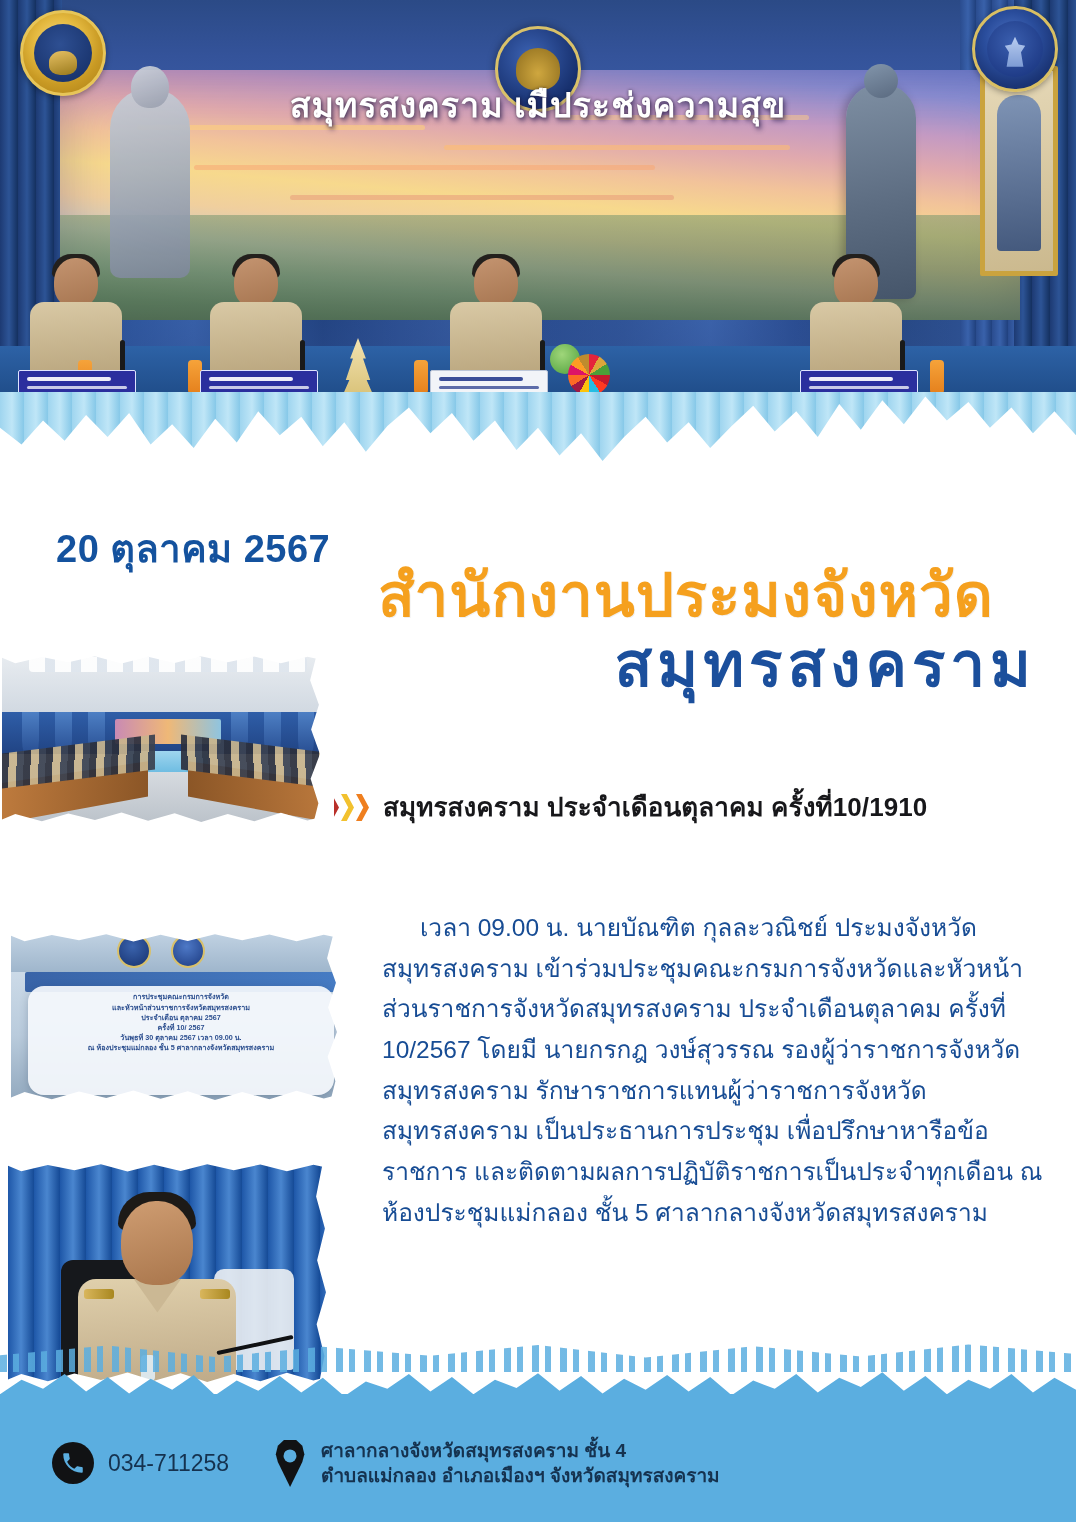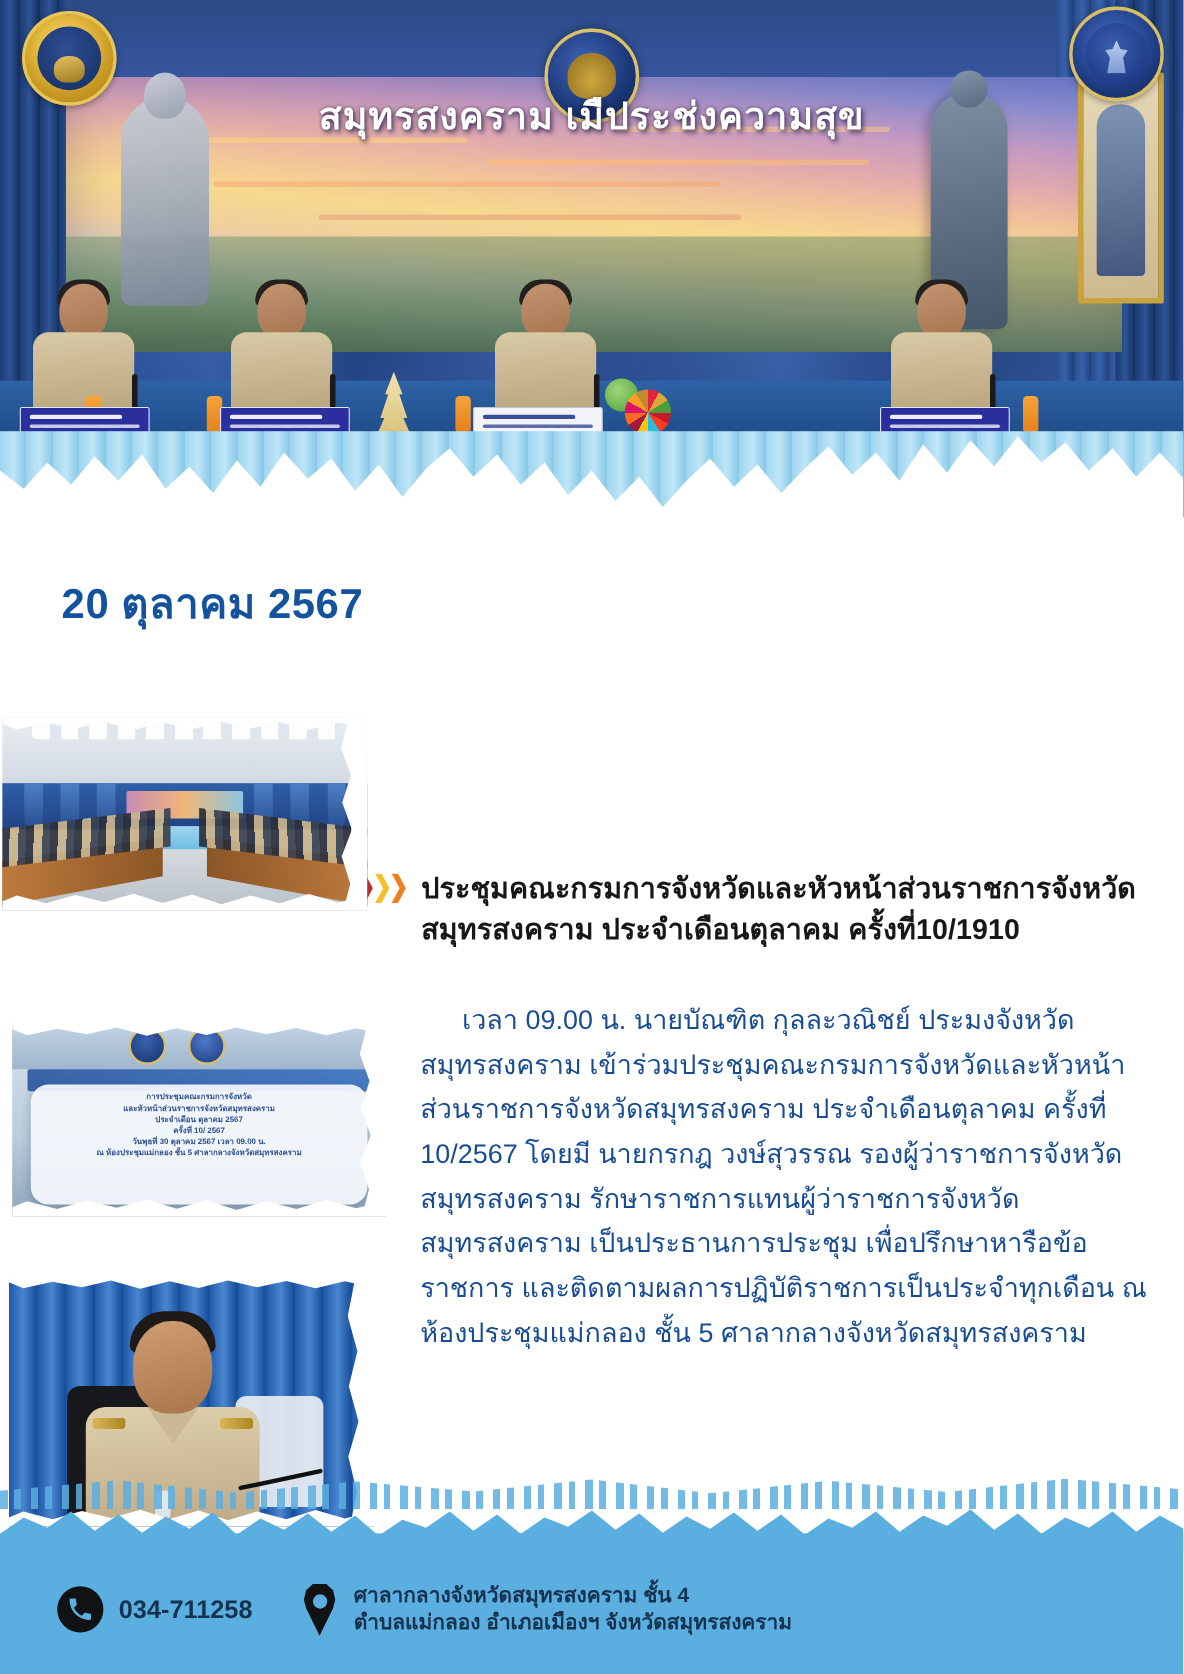--- a/index.html
+++ b/index.html
@@ -386,21 +386,21 @@
   .footer-inner{
     position:absolute;left:0;top:26px;width:100%;height:86px;
     display:flex;align-items:center;padding:0 32px;
   }
   .fitem{display:flex;align-items:center;gap:14px;}
   .fic{
     width:42px;height:42px;border-radius:50%;background:#111214;
     display:flex;align-items:center;justify-content:center;flex:0 0 auto;
   }
   .fic svg{width:26px;height:26px;fill:#5BAEE0;}
-  .ftext{color:#15324f;font-size:23px;font-weight:bold;white-space:nowrap;text-align:center;}
+  .ftext{color:#15324f;font-size:23px;font-weight:normal;white-space:nowrap;text-align:center;}
   .faddr{color:#15324f;font-size:19px;font-weight:bold;line-height:1.34;white-space:nowrap;}
   .fic-pin{
     width:34px;height:48px;background:#111214;flex:0 0 auto;
     clip-path:polygon(50% 100%,14% 48%,8% 32%,14% 14%,32% 2%,68% 2%,86% 14%,92% 32%,86% 48%);
     position:relative;
   }
   .fic-pin:after{
     content:"";position:absolute;left:50%;top:28%;transform:translate(-50%,-20%);
     width:13px;height:13px;border-radius:50%;background:#5BAEE0;
   }
@@ -495,29 +495,32 @@
 
   <div class="logo logo-province">
     <div class="inner"></div>
   </div>
   <div class="logo logo-fisheries">
     <div class="inner"></div>
   </div>
 
   <div class="date-line">20 ตุลาคม 2567</div>
 
+  <div class="title-block">
+    <div class="title-1">สำนักงานประมงจังหวัด</div>
+    <div class="title-2">สมุทรสงคราม</div>
+  </div>
 
   <div class="subtitle-row">
     <div class="chevrons">
       <div class="chev chev-1"></div>
       <div class="chev chev-2"></div>
       <div class="chev chev-3"></div>
     </div>
     <div>
-      <div class="subtitle-text">ประชุมคณะกรมการจังหวัดและหัวหน้าส่วนราชการจังหวัด</div>
       <div class="subtitle-text">สมุทรสงคราม ประจำเดือนตุลาคม ครั้งที่10/1910</div>
     </div>
   </div>
 
   <div class="body-text">เวลา 09.00 น. นายบัณฑิต กุลละวณิชย์ ประมงจังหวัดสมุทรสงคราม เข้าร่วมประชุมคณะกรมการจังหวัดและหัวหน้าส่วนราชการจังหวัดสมุทรสงคราม ประจำเดือนตุลาคม ครั้งที่ 10/2567 โดยมี นายกรกฎ วงษ์สุวรรณ รองผู้ว่าราชการจังหวัดสมุทรสงคราม รักษาราชการแทนผู้ว่าราชการจังหวัดสมุทรสงคราม เป็นประธานการประชุม เพื่อปรึกษาหารือข้อราชการ และติดตามผลการปฏิบัติราชการเป็นประจำทุกเดือน ณ ห้องประชุมแม่กลอง ชั้น 5 ศาลากลางจังหวัดสมุทรสงคราม</div>
 
   <div class="photo photo-room">
     <div class="pr-ceiling">
       <div class="pr-ceil-lights"></div>
     </div>

